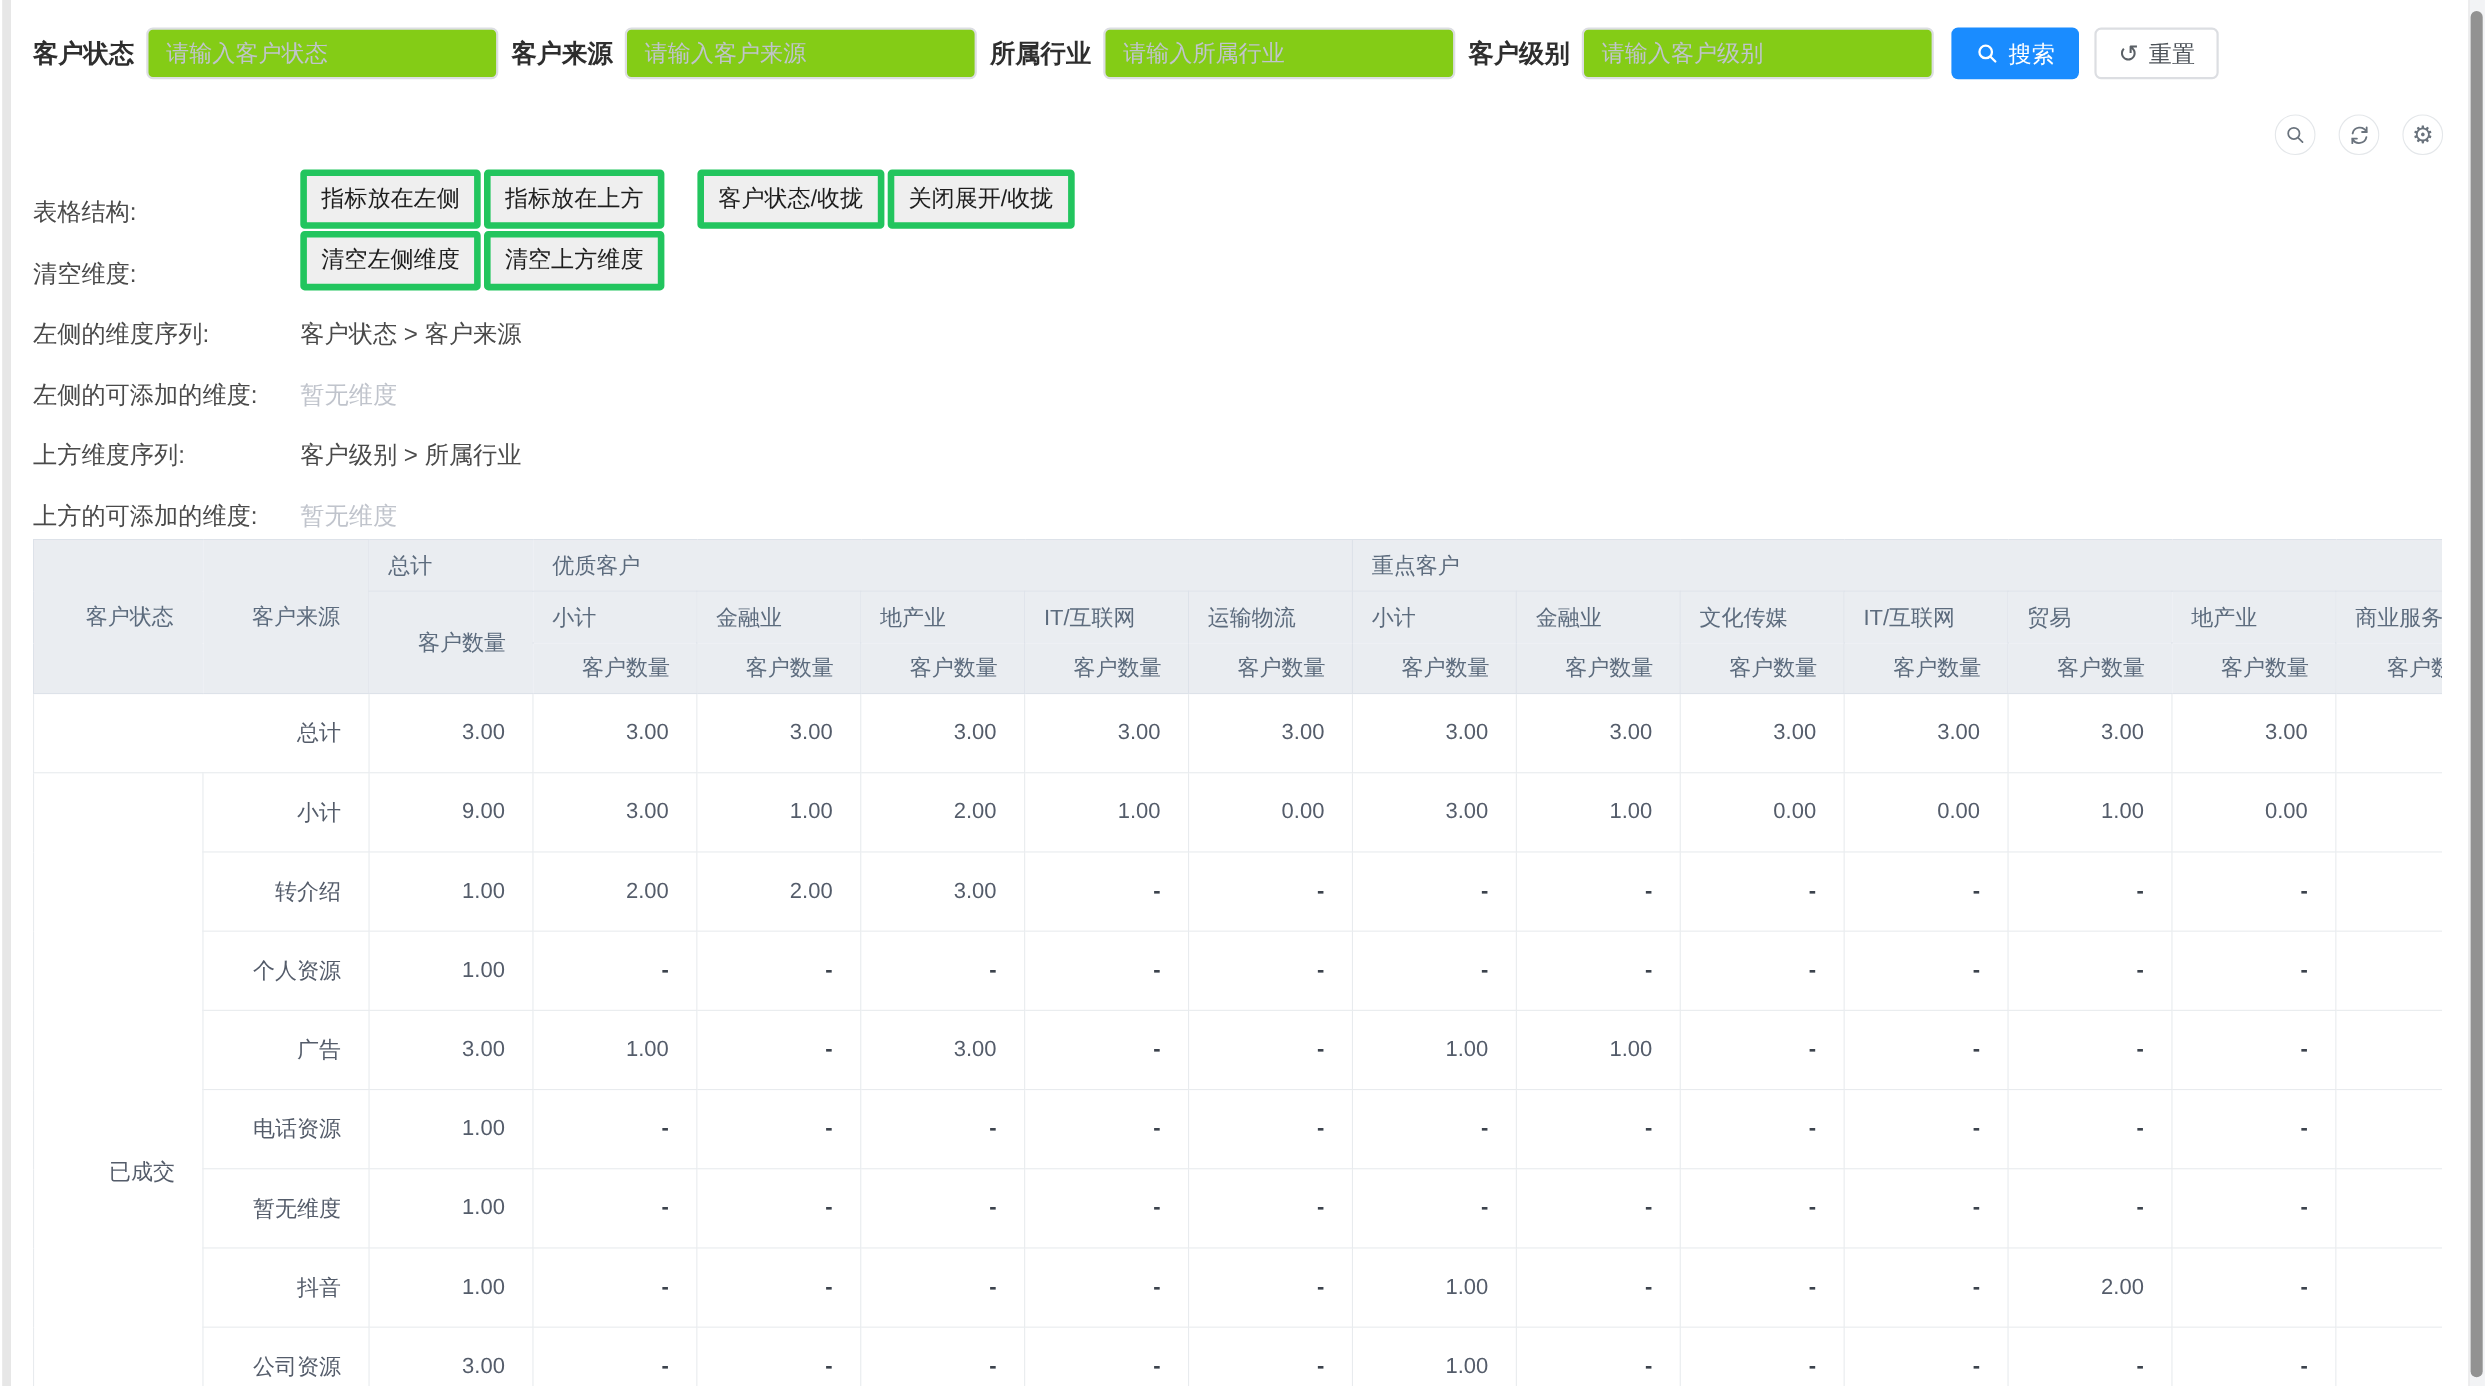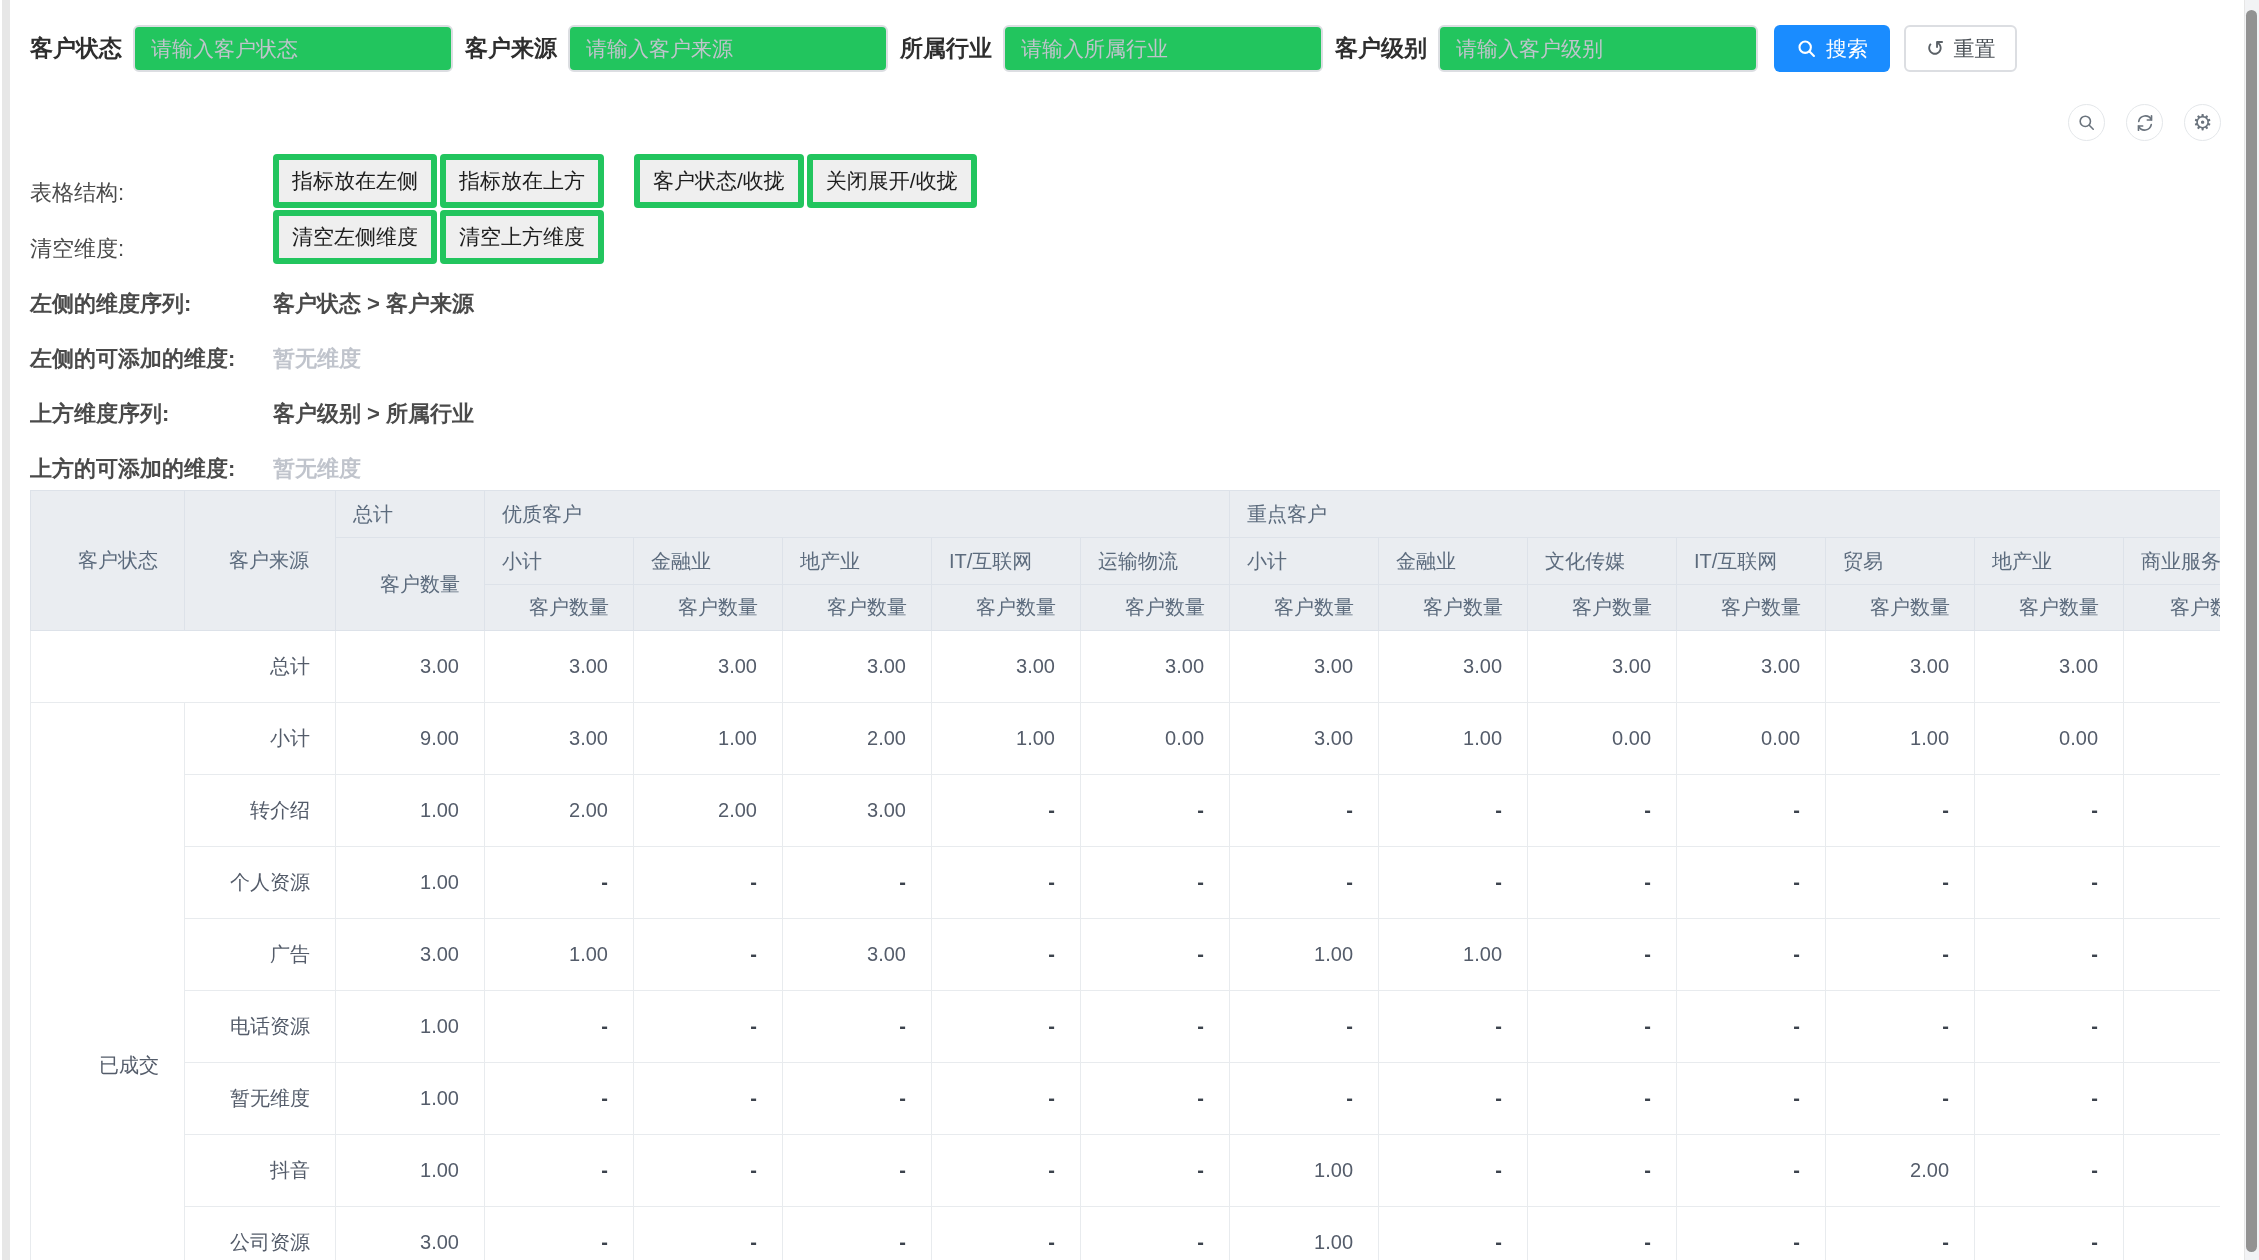--- a/index.html
+++ b/index.html
@@ -7,39 +7,39 @@
     font-family:"Liberation Sans","DejaVu Sans",sans-serif; color:#515a6e; }
   .page { position:relative; width:2259px; height:1260px; overflow:hidden; background:#fff; }
 
   
   .left-strip { position:absolute; left:2px; top:0; width:8px; height:100%; background:#e7e7e7; }
 
   
   .filter-bar { position:absolute; top:25px; left:30px; height:47px; display:flex; align-items:center; }
   .f-label { font-size:23px; font-weight:bold; color:#2e2e2e; margin-right:11px; white-space:nowrap; }
   .f-input { width:320px; height:47px; border:2px solid #dcdee2; border-radius:6px; margin-right:12px;
-    font-size:21px; color:#515a6e; padding:0 16px; outline:none; background:#22c55e; }
+    font-size:21px; color:#515a6e; padding:0 16px; outline:none; background:#84cc16; }
   .f-input::placeholder { color:#c0c4cc; }
   .btn-search { height:47px; padding:0 22px; margin-left:4px; background:#1a8cff; color:#fff; border:none;
     border-radius:6px; font-size:21px; display:flex; align-items:center; gap:9px; cursor:pointer; }
   .btn-reset { height:47px; padding:0 20px; margin-left:14px; background:#fff; color:#4b5157;
     border:2px solid #dcdee2; border-radius:6px; font-size:21px; display:flex; align-items:center; gap:9px; cursor:pointer; }
   .reset-glyph { font-size:22px; color:#5a6066; line-height:1; }
 
   
   .icon-toolbar { position:absolute; top:104px; right:38px; display:flex; gap:21px; }
   .icon-circle { width:37px; height:37px; border-radius:50%; border:1px solid #e4e7ea; background:#fff;
     display:flex; align-items:center; justify-content:center; cursor:pointer; color:#6a737d; }
   .icon-circle svg { display:block; }
   .gear-glyph { font-size:22px; color:#6a737d; line-height:1; }
 
   
   .controls { position:absolute; top:152px; left:30px; }
   .ctrl-row { display:flex; align-items:flex-end; min-height:56px; }
-  .ctrl-row.info { min-height:55px;font-weight:bold; }
+  .ctrl-row.info { min-height:55px; }
   .ctrl-label { width:243px; flex:none; font-size:22px; color:#4a4a4a; }
   .btn-pair { display:flex; gap:3px; margin-right:30px; }
   .gbtn { font-size:21px; color:#1d1d1d; background:#efefef; border:6px solid #22c55e; border-radius:4px;
     padding:8px 13px; line-height:1.25; cursor:pointer; white-space:nowrap; }
   .info-value { font-size:22px; color:#4a4a4a; }
   .info-value.muted { color:#c0c4cc; }
 
   
   .table-wrap { position:absolute; top:490px; left:30px; width:2190px; height:770px; overflow:hidden; }
   table.pivot { border-collapse:collapse; table-layout:fixed; width:2244px; }

